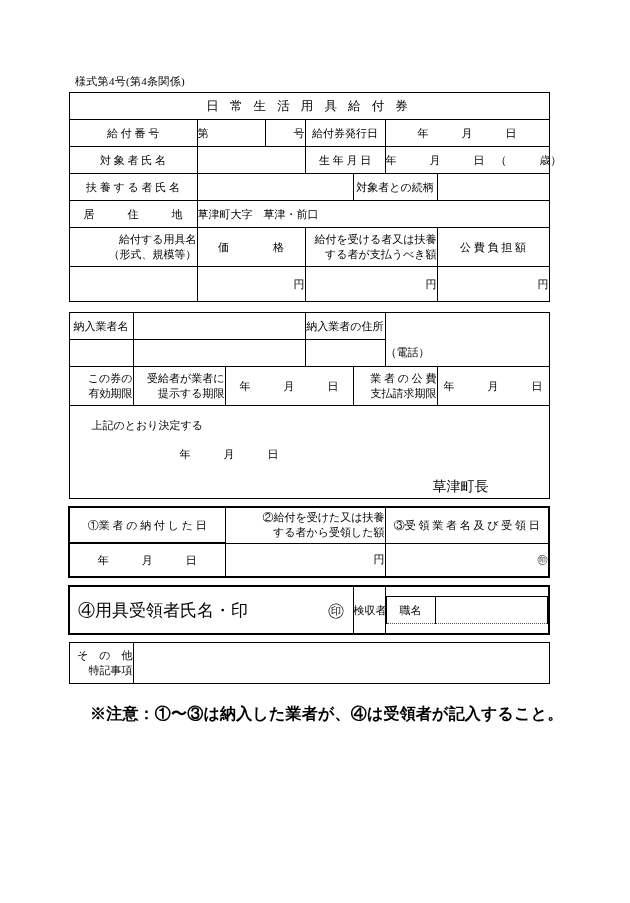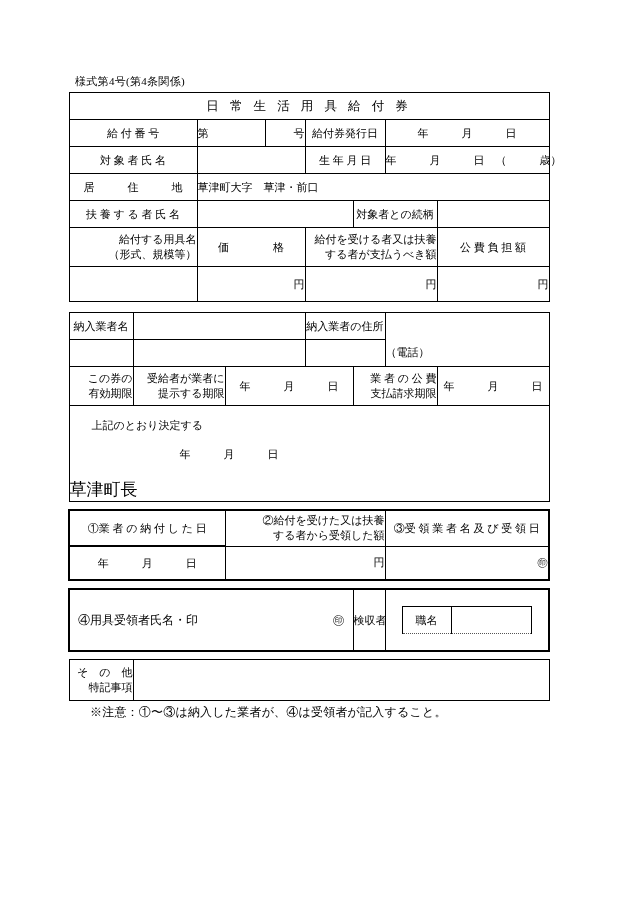--- a/index.html
+++ b/index.html
@@ -66,22 +66,23 @@
     text-align: right;
   }
   .thickbox {
     border: 2px solid #000 !important;
   }
   .yen { text-align: right; padding-right: 10px; }
   .seal { text-align: right; padding-right: 8px; font-size: 11px; }
   .note {
     position: absolute;
     left: 90px;
-    font-size: 12px;
+    font-size: 16px;
     letter-spacing: 0.2px;
+    font-weight: bold;
   }
   .note1 { top: 704px; left: 90px; }
   .note2 { top: 722px; left: 125px; }
   .decide-block {
     position: relative;
     height: 100%;
   }
   .nb-top { border-top: none !important; }
   .nb-bottom { border-bottom: none !important; }
   .nb-left { border-left: none !important; }
@@ -138,32 +139,32 @@
     </tr>
 
     <tr>
       <td colspan="2" class="ctr lbl">対 象 者 氏 名</td>
       <td colspan="3" class="cellpad"></td>
       <td colspan="2" class="ctr lbl">生 年 月 日</td>
       <td colspan="3" class="ctr lbl">年　　　月　　　日　（　　　歳）</td>
     </tr>
 
     <tr>
-      <td colspan="2" class="ctr lbl">居　　　住　　　地</td>
-      <td colspan="8" class="cellpad lbl lft">草津町大字　草津・前口</td>
-    </tr>
-
-    <tr>
       <td colspan="2" class="ctr lbl">扶 養 す る 者 氏 名</td>
       <td colspan="4" class="cellpad"></td>
       <td colspan="2" class="ctr lbl">対象者との続柄</td>
       <td colspan="2" class="cellpad"></td>
     </tr>
 
     <tr>
+      <td colspan="2" class="ctr lbl">居　　　住　　　地</td>
+      <td colspan="8" class="cellpad lbl lft">草津町大字　草津・前口</td>
+    </tr>
+
+    <tr>
       <td colspan="2" class="two-line lbl" style="height:38px">
         <div>給付する用具名</div>
         <div>（形式、規模等）</div>
       </td>
       <td colspan="3" class="ctr lbl">価　　　　格</td>
       <td colspan="3" class="two-line lbl">
         <div>給付を受ける者又は扶養</div>
         <div>する者が支払うべき額</div>
       </td>
       <td colspan="2" class="ctr lbl">公 費 負 担 額</td>
@@ -208,21 +209,21 @@
         <div>支払請求期限</div>
       </td>
       <td colspan="2" class="ctr lbl">年　　　月　　　日</td>
     </tr>
 
     <tr>
       <td colspan="10" style="height:92px;vertical-align:top">
         <div class="decide-block">
           <div style="padding:12px 0 0 22px;font-size:11px">上記のとおり決定する</div>
           <div style="padding:14px 0 0 110px;font-size:11px">年　　　月　　　日</div>
-          <div style="padding:16px 60px 0 0;font-size:17px;">草津町長</div>
+          <div style="padding:16px 60px 0 0;font-size:14px;text-align:right">草津町長</div>
         </div>
       </td>
     </tr>
 
     <tr>
       <td colspan="10" style="height:7px;border:none"></td>
     </tr>
 
     <tr>
       <td colspan="3" class="ctr lbl thickbox" style="height:34px;border-right:1px solid #000 !important">①業 者 の 納 付 し た 日</td>
@@ -237,27 +238,27 @@
       <td colspan="4" class="yen lbl" style="border-bottom:2px solid #000">円</td>
       <td colspan="3" class="seal" style="border-bottom:2px solid #000;border-right:2px solid #000">㊞</td>
     </tr>
 
     <tr>
       <td colspan="10" style="height:7px;border:none"></td>
     </tr>
 
     <tr>
       <td colspan="6" style="height:46px;border:2px solid #000;border-right:1px solid #000;position:relative">
-        <div style="display:flex;justify-content:space-between;align-items:center;padding:0 8px;font-size:12px">
+        <div style="display:flex;justify-content:space-between;align-items:center;padding:0 8px;font-size:17px">
           <span>④用具受領者氏名・印</span>
           <span>㊞</span>
         </div>
       </td>
       <td class="ctr lbl" style="border-top:2px solid #000;border-bottom:2px solid #000">検収者</td>
-      <td colspan="3" style="border-top:2px solid #000;border-bottom:2px solid #000;border-right:2px solid #000;padding:16px">
+      <td colspan="3" style="border-top:2px solid #000;border-bottom:2px solid #000;border-right:2px solid #000;padding:0">
         <table class="sub-table">
           <tbody>
                 <tr class="first">
             <td class="k">職名</td>
             <td></td>
           </tr>
         </tbody>
             </table>
       </td>
     </tr>

